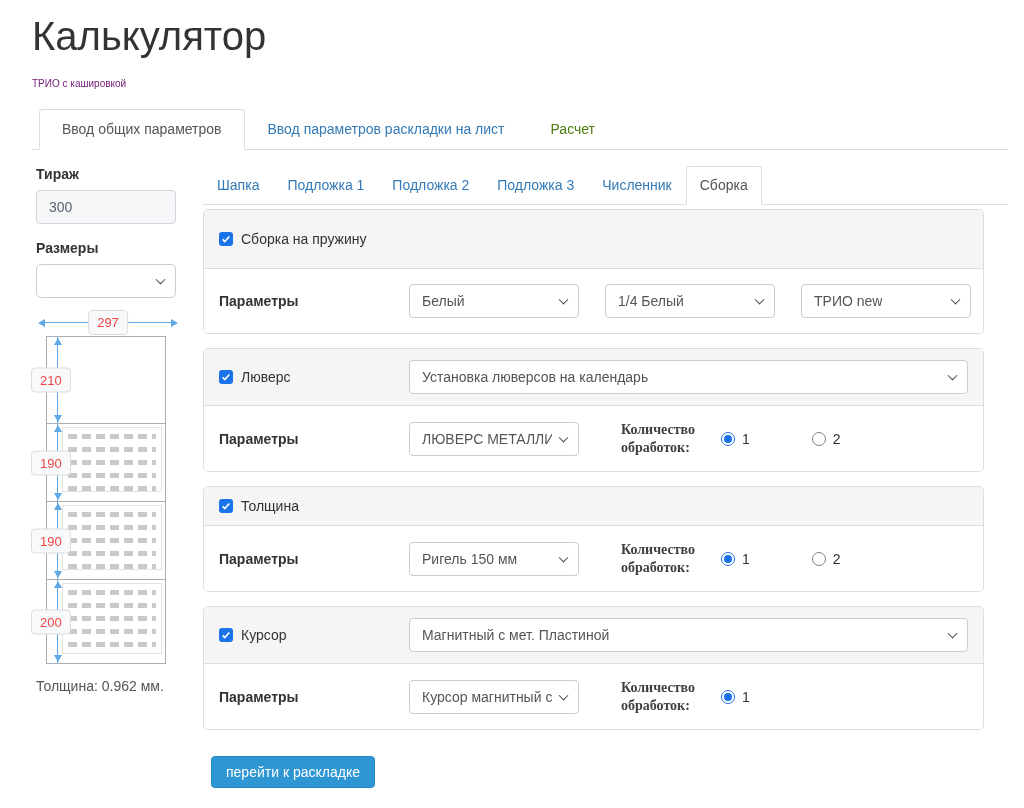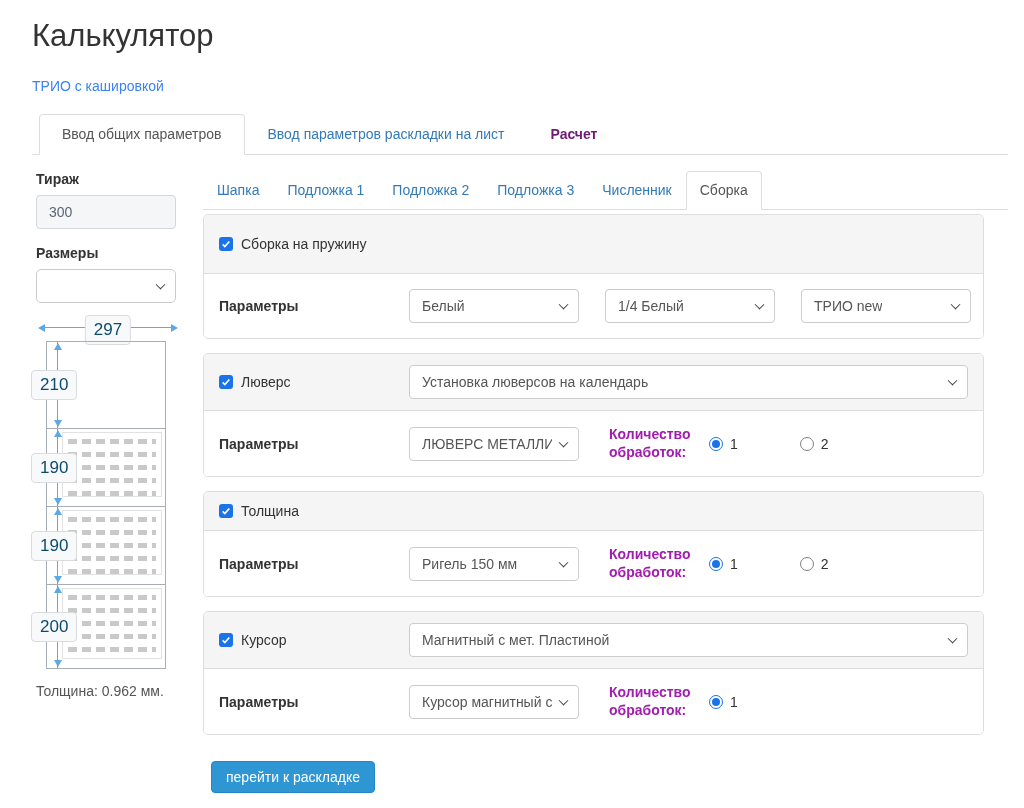--- a/index.html
+++ b/index.html
@@ -5,34 +5,34 @@
   * { box-sizing: border-box; }
   html,body { margin:0; padding:0; background:#fff; }
   body {
     width:1024px; height:808px; overflow:hidden;
     font-family:"Liberation Sans", sans-serif;
     font-size:14px; color:#333;
   }
   .page { padding:10px 16px 0 32px; }
 
   
-  h1.page-title { margin:0; padding-top:4px; font-size:31px; font-weight:400; color:#333; line-height:44px; }
-  .subtitle { margin-top:20px; font-size:14px; color:#3b82f6; }
+  h1.page-title { margin:0; padding-top:4px; font-size:40px; font-weight:400; color:#333; line-height:44px; }
+  .subtitle { margin-top:20px; font-size:10px; color:#701a75; }
 
   
   .tabs { display:flex; align-items:flex-end; border-bottom:1px solid #ddd; margin-top:20px; }
   .tab {
     padding:10px 22px; line-height:19px; color:#337ab7; cursor:pointer;
     border:1px solid transparent; margin-bottom:-1px; white-space:nowrap;
   }
   .tab.active {
     background:#fff; color:#555; border-color:#ddd;
     border-bottom-color:#fff; border-radius:4px 4px 0 0;
   }
-  .tab.disabled { color:#701a75;font-weight:bold; }
+  .tab.disabled { color:#4d7c0f; }
   .main-tabs { padding-left:7px; }
   .inner-tabs { margin-top:0; }
   .inner-tabs .tab { padding:9px 13px; }
 
   
   .layout { display:flex; margin-top:16px; }
   .sidebar { width:148px; flex:none; padding-left:4px; }
   .content { flex:1; margin-left:23px; padding-right:16px; }
 
   
@@ -55,21 +55,21 @@
   .sizes-select { width:140px; border-radius:5px; }
 
   
   .diagram { position:relative; width:144px; height:356px; margin-top:12px; }
   .dline-h { position:absolute; top:12px; left:4px; width:132px; border-top:1px solid #5ea8e5; }
   .arrh { position:absolute; top:9px; width:0; height:0; border-top:4px solid transparent; border-bottom:4px solid transparent; }
   .arrh.left  { left:2px;  border-right:7px solid #5ea8e5; }
   .arrh.right { right:2px; border-left:7px solid #5ea8e5; }
   .dim-box {
     background:#f8f9fa; border:1px solid #d9dcdf; border-radius:4px;
-    padding:4px 8px; font-size:17px; color:#0c4a6e; text-align:center; min-width:24px;
+    padding:4px 8px; font-size:13px; color:#ef4444; text-align:center; min-width:24px;
   }
   .h-box { position:absolute; top:0; left:50%; transform:translateX(-50%); }
   .rect { position:absolute; top:26px; left:10px; width:120px; border:1px solid #a9aeb4; }
   .sec { position:relative; border-top:1px solid #a9aeb4; }
   .sec:first-child { border-top:none; }
   .vline { position:absolute; left:10px; top:0; bottom:0; border-left:1px solid #5ea8e5; }
   .va { position:absolute; left:7px; width:0; height:0; border-left:4px solid transparent; border-right:4px solid transparent; }
   .va.up   { top:1px;    border-bottom:7px solid #5ea8e5; }
   .va.down { bottom:1px; border-top:7px solid #5ea8e5; }
   .v-box { position:absolute; left:-16px; top:50%; transform:translateY(-50%); z-index:2; }
@@ -94,21 +94,21 @@
     display:flex; align-items:center; padding:11px 15px;
   }
   .panel-head.tall { padding:21px 15px; }
   .panel-body { display:flex; align-items:center; padding:15px; background:#fff; }
   .head-label-col { width:190px; flex:none; display:flex; align-items:center; }
   .params-label { width:190px; flex:none; font-weight:700; color:#333; }
   .sel.grow { flex:1; }
   .sel.w170 { width:170px; flex:none; }
   .sel.w170 + .sel.w170 { margin-left:26px; }
 
-  .qty-label { width:92px; flex:none; margin-left:30px; font-weight:700; color:#a21caf; line-height:1.25; }
+  .qty-label { width:92px; flex:none; margin-left:42px; font-weight:700; color:#404040; line-height:1.25;font-family:Liberation Serif, serif; }
 
   
   .chk { display:flex; align-items:center; cursor:pointer; }
   .chk-box {
     width:14px; height:14px; flex:none; border-radius:3px; background:#1a73e8;
     display:flex; align-items:center; justify-content:center;
   }
   .chk-text { margin-left:8px; color:#333; }
   .radio { display:flex; align-items:center; cursor:pointer; margin-left:8px; }
   .radio + .radio { margin-left:62px; }

